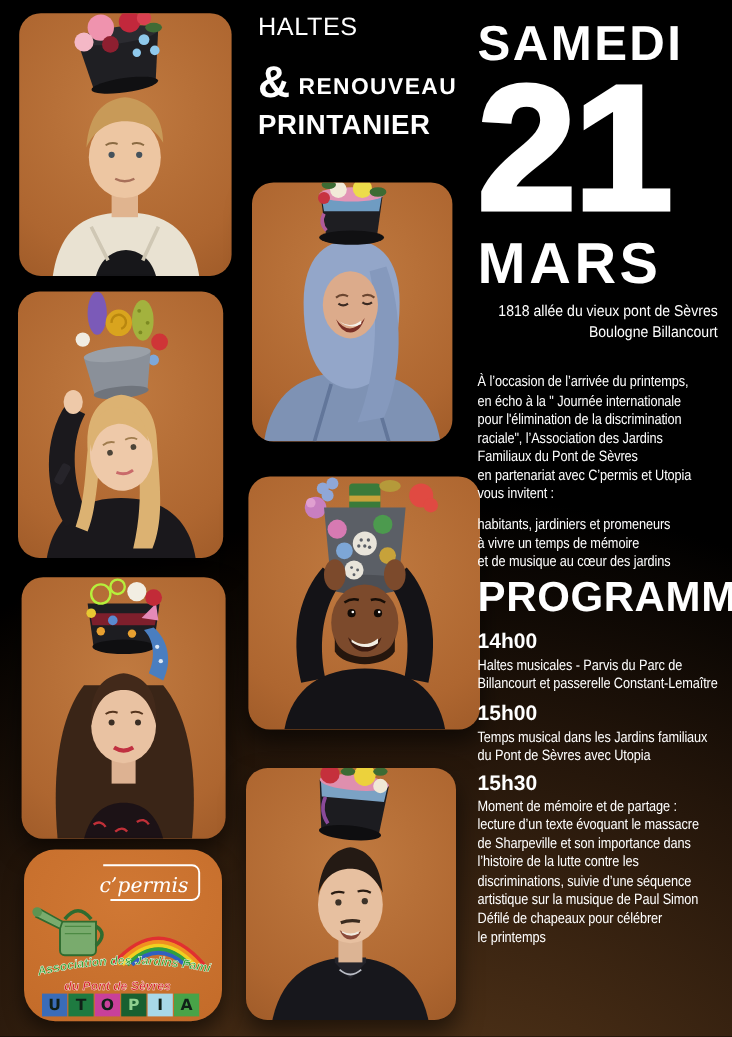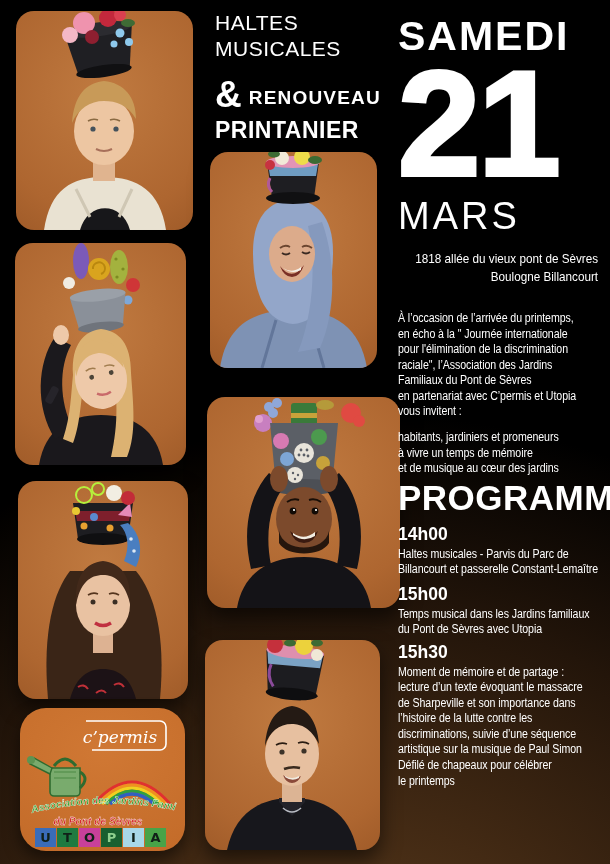--- a/index.html
+++ b/index.html
@@ -28,21 +28,21 @@
   .title .amp-row{margin-top:17px;white-space:nowrap;}
   .title .amp{font-size:37px;font-weight:700;vertical-align:-3px;}
   .title .ren{font-size:19px;font-weight:700;letter-spacing:1.2px;margin-left:7px;}
   .title .pri{font-size:23px;font-weight:700;letter-spacing:.5px;margin-top:6px;}
   
   .rcol{position:absolute;left:398px;top:0;width:200px;height:864px;}
   .datehead{position:absolute;top:16px;left:0;width:200px;text-align:left;line-height:1;}
   .day{font-size:41px;font-weight:700;letter-spacing:2px;}
   .num{font-size:148px;font-weight:700;letter-spacing:-2px;line-height:.88;margin-top:2px;
        -webkit-text-stroke:4px #fff;}
-  .mon{font-size:38px;font-weight:400;letter-spacing:3px;margin-top:8px;}
+  .mon{font-size:48px;font-weight:700;letter-spacing:3px;margin-top:8px;}
   .address{position:absolute;top:250px;right:0;text-align:right;font-size:13px;line-height:1.4;
            white-space:pre;transform:scaleX(.9);transform-origin:right top;}
   .para{position:absolute;left:0;font-size:12.5px;line-height:1.24;letter-spacing:-.1px;
         white-space:pre;transform:scaleX(.85);transform-origin:left top;}
   .p1{top:311px;}
   .p2{top:430px;}
   .prog-head{position:absolute;left:0;top:478px;font-size:35px;font-weight:700;
              letter-spacing:.5px;white-space:nowrap;}
   .pi{position:absolute;left:0;}
   .pi .t{font-size:17.5px;font-weight:700;line-height:1;margin:0 0 3px 0;}
@@ -249,21 +249,20 @@
         <circle cx="99" cy="111" r="2.6" fill="#3c3228"></circle>
       <path d="M71,105 q5,-3 11,-1 M93,103 q6,-2 11,1" stroke="#2a1c12" stroke-width="1.8" fill="none"></path>
       <path d="M79,129 q8,-3 16,-1" stroke="#3a2a1e" stroke-width="2.6" fill="none"></path>
       <path d="M78,135 q9,7 18,1 q-3,7 -9,7 q-6,0 -9,-8 Z" fill="#8a4a3a"></path>
       <path d="M80,136 q7,4 14,0 l0,2 q-7,4 -14,-1 Z" fill="#f0ebe0"></path>
     </svg>
   </div>
 
   <div class="title">
     <div class="l">HALTES</div>
-    <div class="l">MUSICALES</div>
     <div class="amp-row"><span class="amp">&amp;</span><span class="ren">RENOUVEAU</span></div>
     <div class="pri">PRINTANIER</div>
   </div>
 
   <div class="rcol">
     <div class="datehead">
       <div class="day">SAMEDI</div>
       <div class="num">21</div>
       <div class="mon">MARS</div>
     </div>

